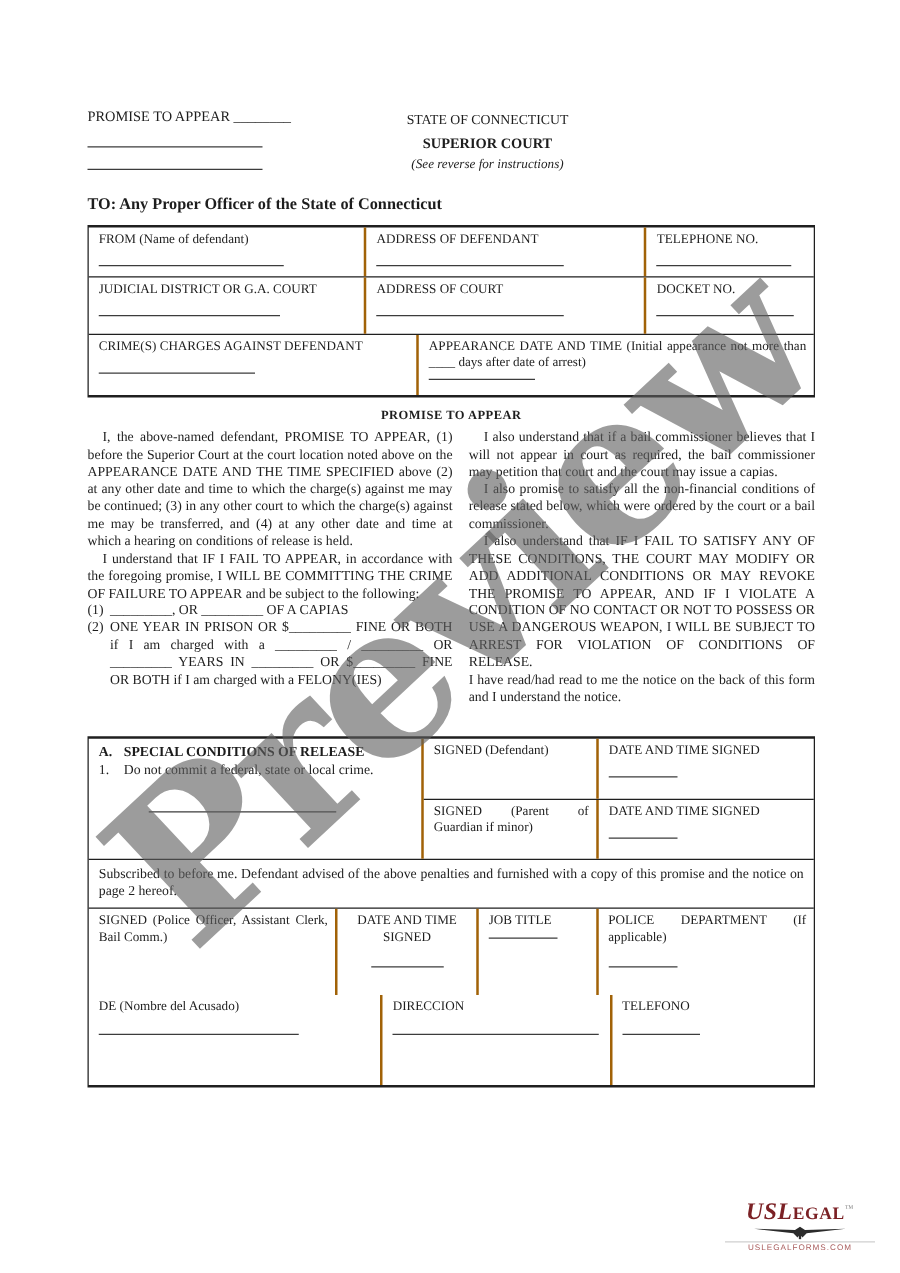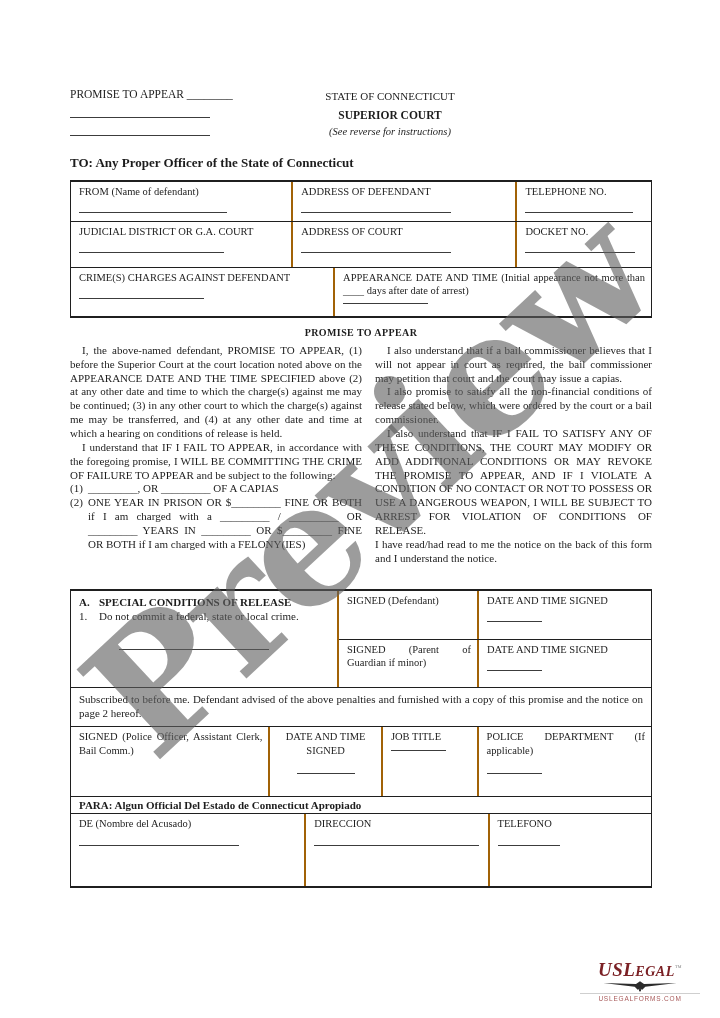--- a/index.html
+++ b/index.html
@@ -74,21 +74,21 @@
     font-family:"DejaVu Serif", serif; font-weight:bold; font-size:168px; line-height:1;
     text-align:center; color:rgba(95,95,95,0.62); letter-spacing:-6px;
     transform:rotate(-43deg); transform-origin:50% 50%;
     z-index:6; pointer-events:none; user-select:none;
   }
 
   
   .logo { position:absolute; right:20px; bottom:16px; width:120px; text-align:center; z-index:2; }
   .logo-word { color:#7b2125; font-family:"Liberation Serif", serif; font-weight:bold; letter-spacing:.5px; line-height:1; }
   .lg-big { font-size:19px;font-style:italic; }
-  .lg-small { font-size:14px;font-style:italic; }
+  .lg-small { font-size:14px; }
   .lg-tm { font-size:7px; color:#8a8a8a; vertical-align:super; font-weight:normal; }
   .eagle { display:block; margin:1px auto 0 auto; width:86px; height:12px; }
   .logo-site { margin-top:1px; font-size:6.5px; letter-spacing:.8px; color:#a85a5a; font-family:"Liberation Sans", sans-serif; border-top:1px solid #cfcfcf; padding-top:1px; }
 </style>
 </head>
 <body>
 
 <div class="page">
 
   <div class="watermark">Preview</div>
@@ -223,21 +223,20 @@
         <div class="cell br cC3">
           <div>JOB TITLE</div>
           <div class="u"></div>
         </div>
         <div class="cell cC4 just">
           <div>POLICE DEPARTMENT (If applicable)</div>
           <div class="u"></div>
         </div>
       </div>
 
-      <div class="rowD">PARA: Algun Official Del Estado de Connecticut Apropiado</div>
 
       <div class="trow rowE">
         <div class="cell br cE1">
           <div>DE (Nombre del Acusado)</div>
           <div class="u"></div>
         </div>
         <div class="cell br cE2">
           <div>DIRECCION</div>
           <div class="u"></div>
         </div>

